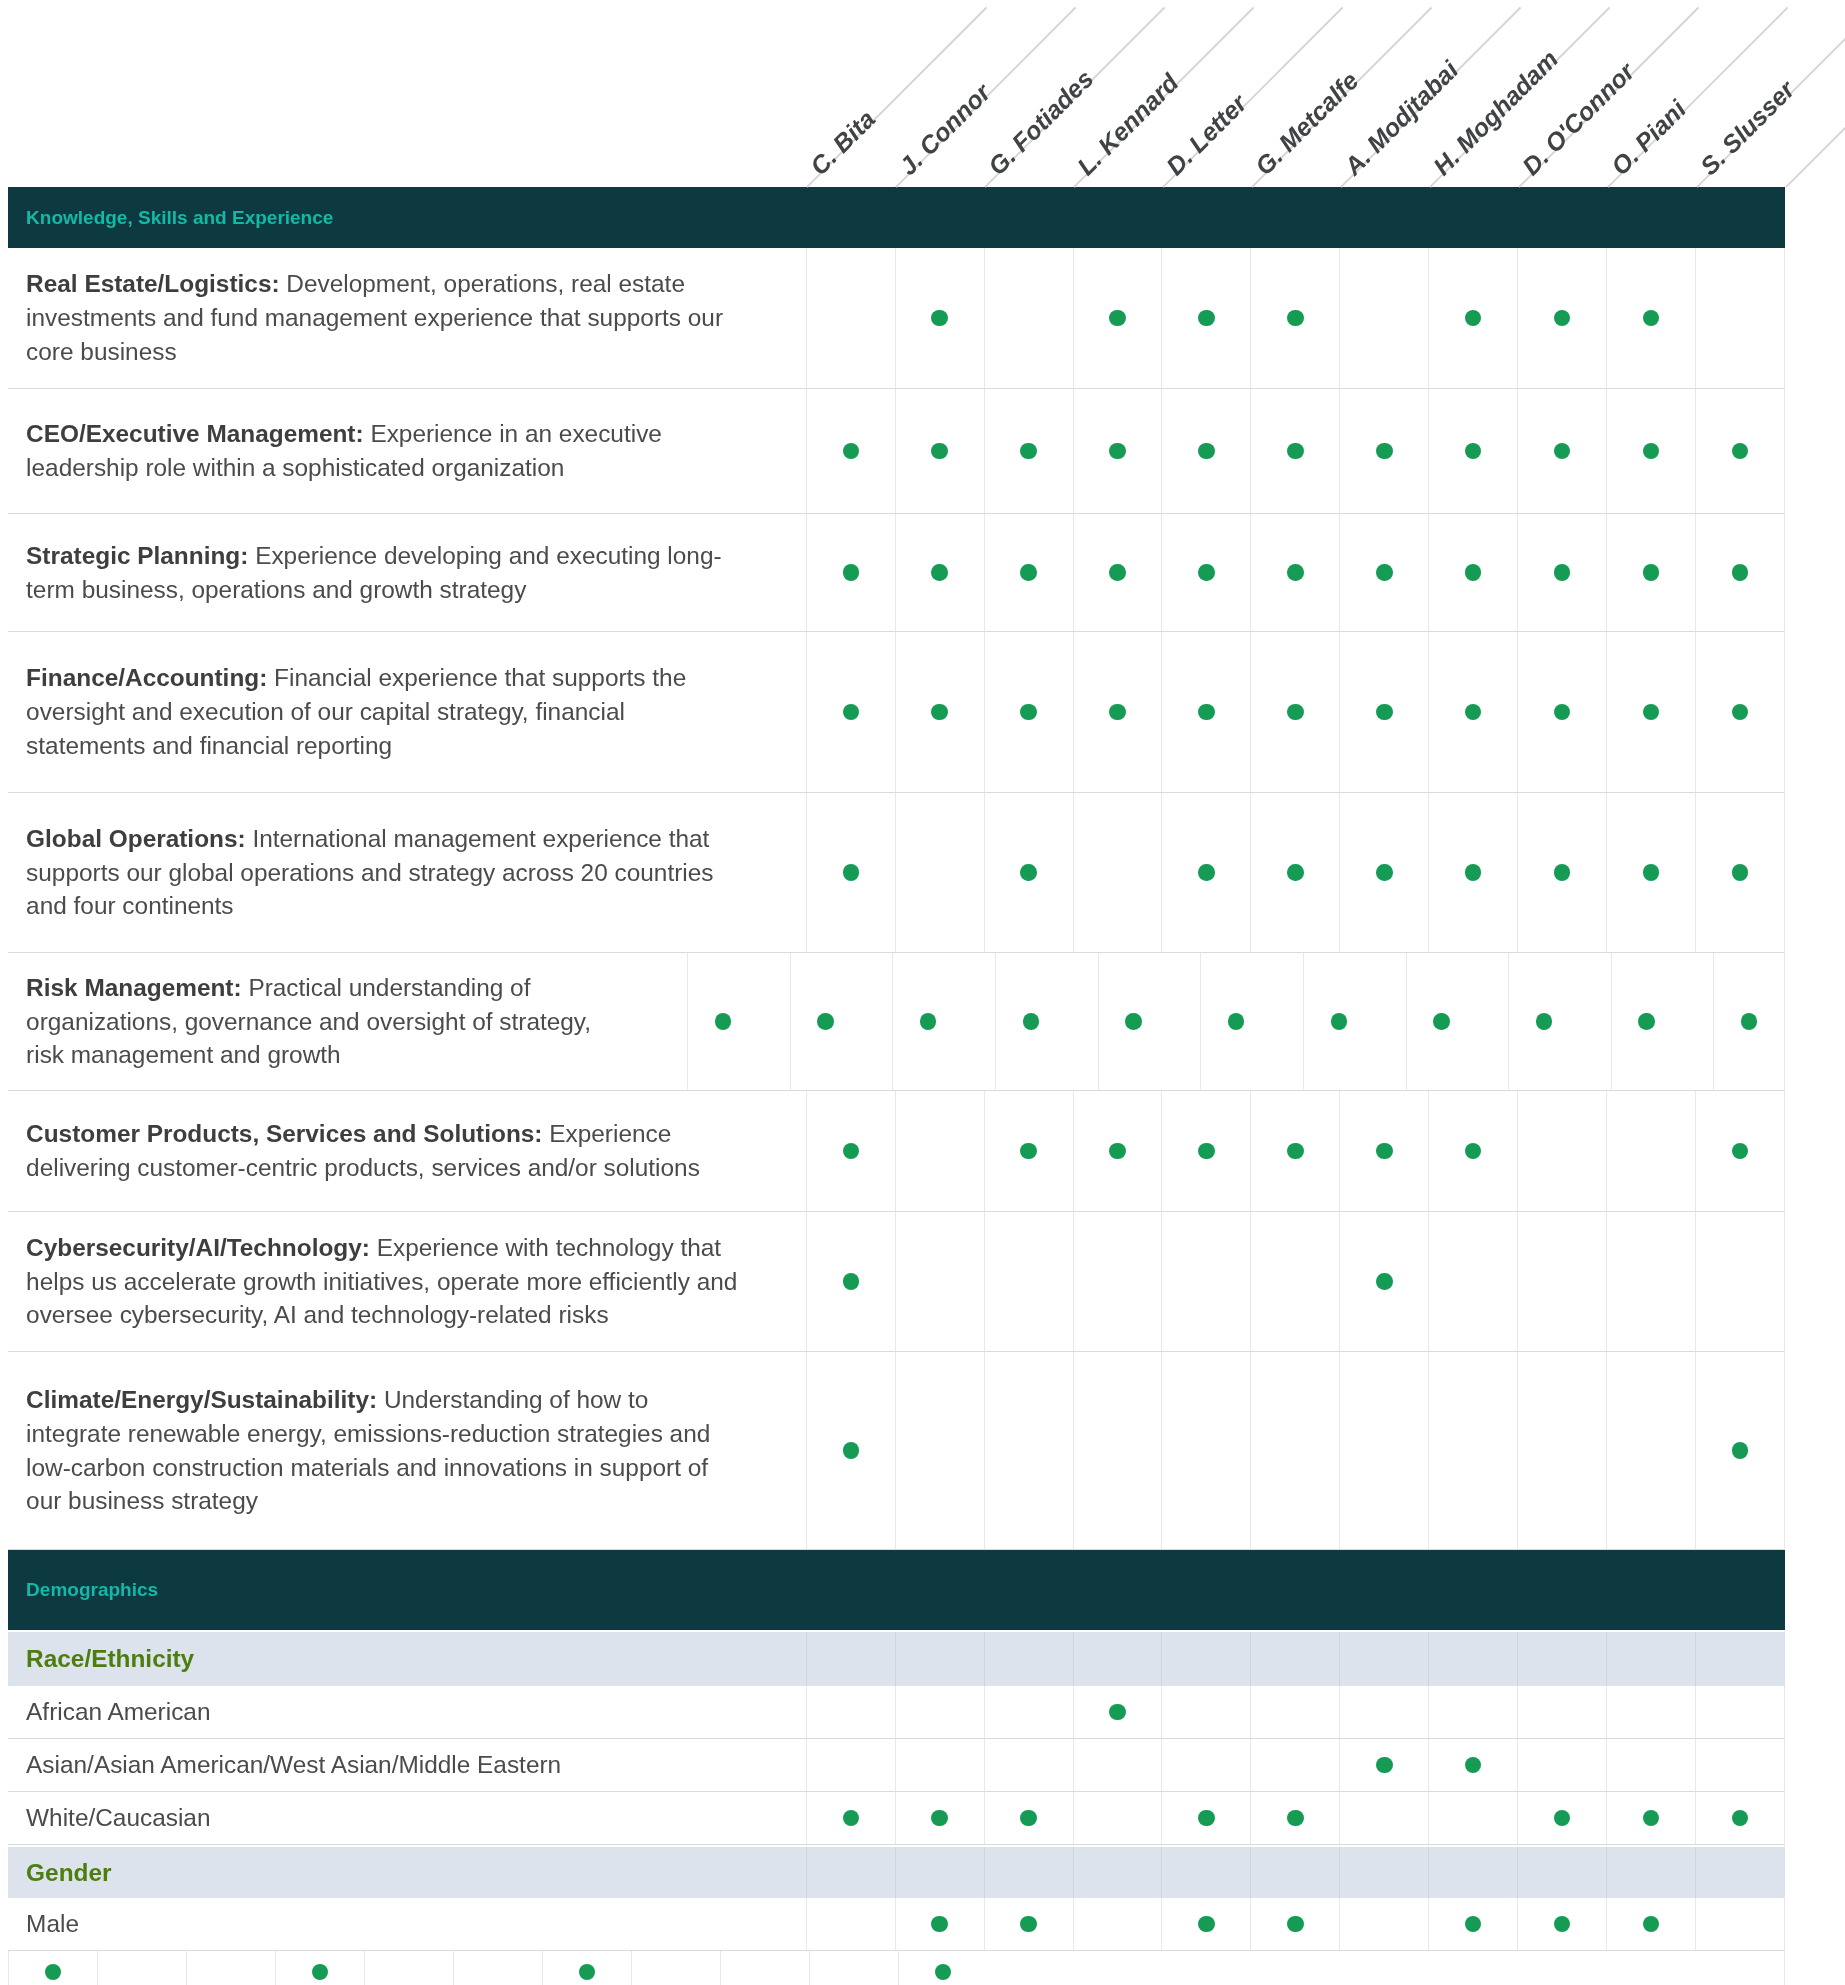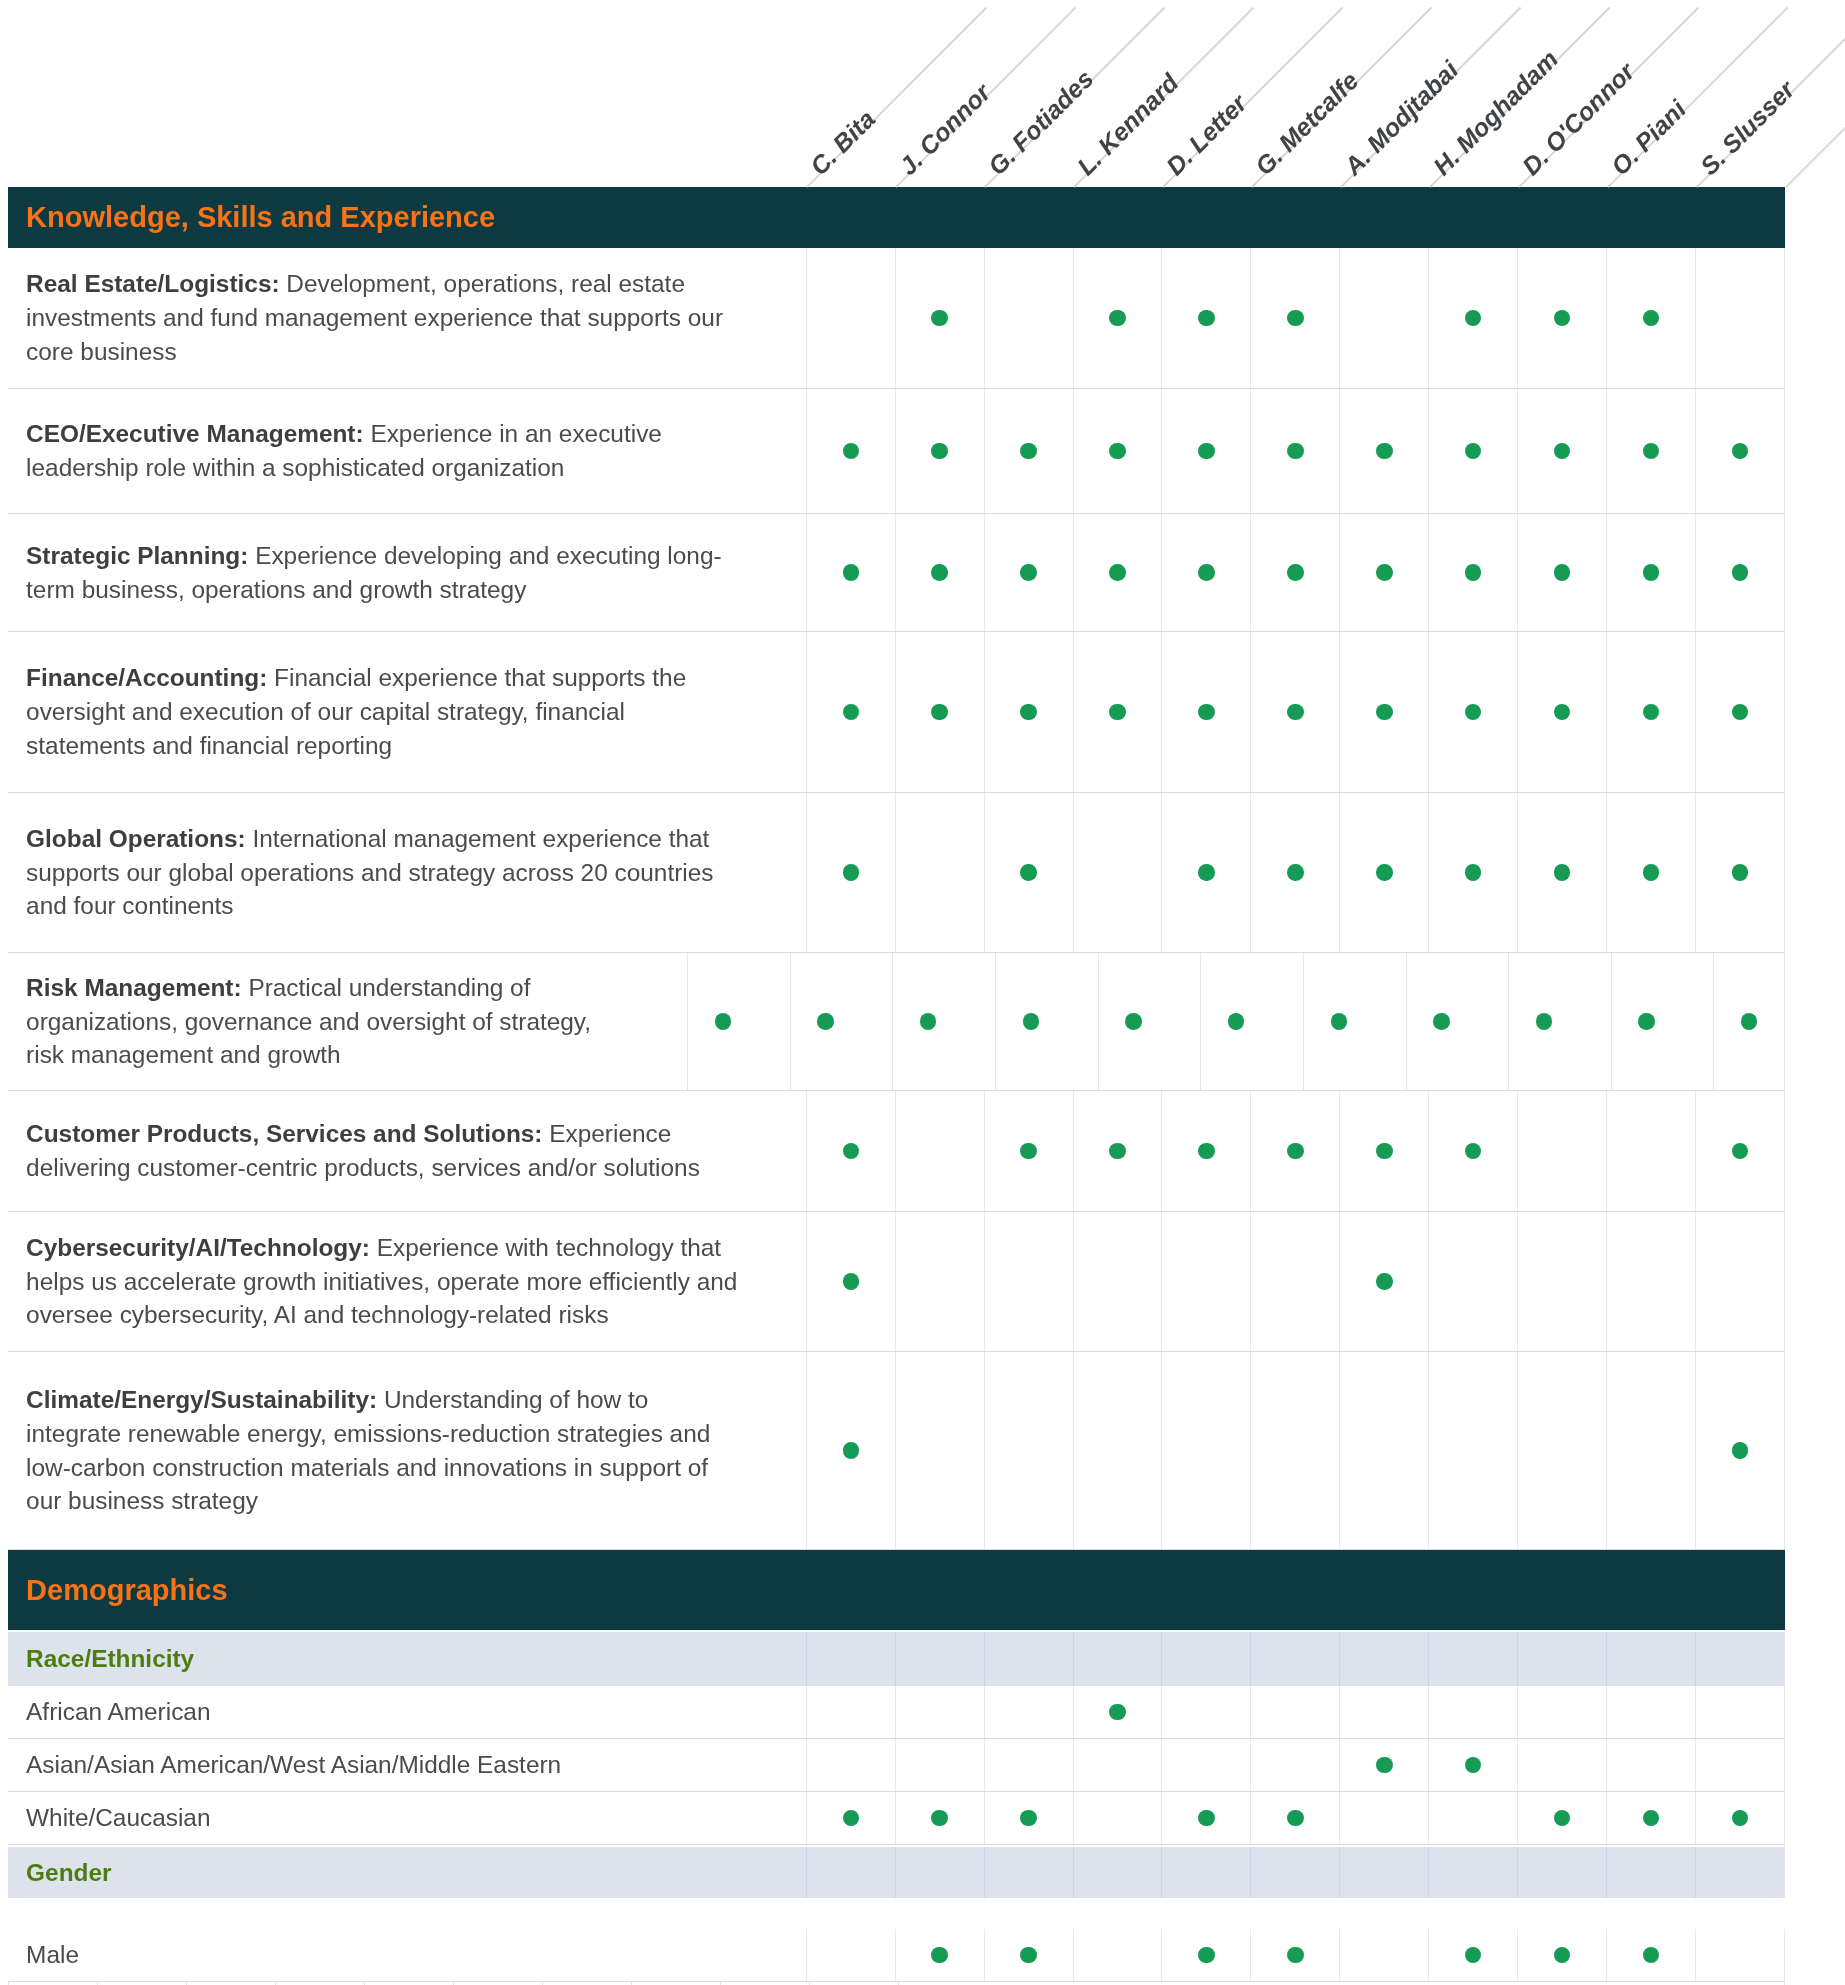--- a/index.html
+++ b/index.html
@@ -30,23 +30,23 @@
     position: absolute; bottom = 6.5px; bottom: 6.5px;
     transform-origin: 0 100%;
     transform: rotate(-45deg);
     font-weight: bold; font-style: italic;
     font-size: 25px; color: #404345;
     white-space: nowrap;
   }
 
   
   .bar {
-    height: 61px; background: var(--teal); color: #f97316;
+    height: 61px; background: var(--teal); color: #14b8a6;
     display: flex; align-items: center;
-    padding-left: 18px; font-size: 29px; font-weight: bold;
+    padding-left: 18px; font-size: 19px; font-weight: bold;
   }
   #demoBar { height: 80px; }
 
   
   .row {
     display: flex;
     border-bottom: 1.6px solid #dadada;
     border-right: 1.6px solid #e8e8e8;
     background: #fff;
   }
@@ -496,21 +496,21 @@
           <div class="bandcell"></div>
           <div class="bandcell"></div>
           <div class="bandcell"></div>
           <div class="bandcell"></div>
           <div class="bandcell"></div>
           <div class="bandcell"></div>
           <div class="bandcell"></div>
           <div class="bandcell"></div>
           <div class="bandcell"></div>
         </div>
-        <div class="row" style="height: 53px; margin-top: 31px;">
+        <div class="row" style="height: 53px;">
           <div class="label">Male</div>
           <div class="cell"></div>
           <div class="cell">
             <div class="dot"></div>
           </div>
           <div class="cell">
             <div class="dot"></div>
           </div>
           <div class="cell"></div>
           <div class="cell">

